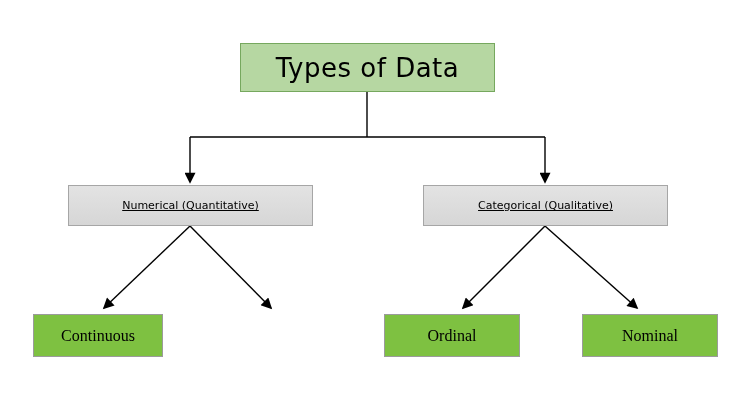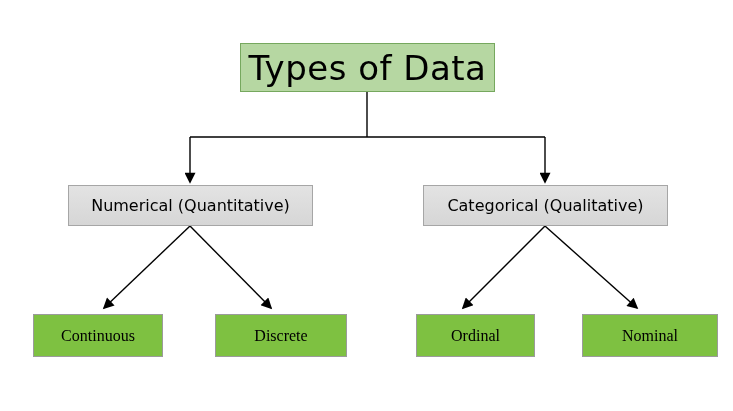--- a/index.html
+++ b/index.html
@@ -43,44 +43,45 @@
     text-align: center;
     white-space: nowrap;
   }
   .node.root {
     left: 240px;
     top: 43px;
     width: 255px;
     height: 49px;
     background: var(--title-fill, #b6d7a2);
     border: 1.6px solid var(--title-border, #76a85e);
-    font-size: 34px;
+    font-size: 26px;
     letter-spacing: 0.5px;
   }
   .node.branch {
     width: 245px;
     height: 41px;
     top: 185px;
     background: linear-gradient(to bottom, #e3e3e3, var(--branch-fill, #d6d6d6));
     border: 1.5px solid var(--branch-border, #a6a6a6);
-    font-size: 16px;
+    font-size: 11px;
+    text-decoration: underline;
   }
   .node.branch.left  { left: 68px; }
   .node.branch.right { left: 423px; }
   .node.leaf {
     height: 43px;
     top: 314px;
     background: var(--leaf-fill, #7ec141);
     border: 1.5px solid var(--leaf-border, #9b9b9b);
     font-size: 16px;
     font-family: Liberation Serif, serif;
   }
   .node.leaf.continuous { left: 33px;  width: 130px; }
   .node.leaf.discrete   { left: 215px; width: 132px; }
-  .node.leaf.ordinal    { left: 416px; width: 119px; }
+  .node.leaf.ordinal    { left: 384px; width: 136px; }
   .node.leaf.nominal    { left: 582px; width: 136px; }
 </style>
 </head>
 <body>
 
 <div class="canvas">
 
   <svg class="connectors" viewBox="0 0 733 411" xmlns="http://www.w3.org/2000/svg" aria-hidden="true">
     <defs>
       <marker id="arrowhead" viewBox="0 0 10 10" refX="8.5" refY="5" markerWidth="13" markerHeight="11" markerUnits="userSpaceOnUse" orient="auto">
@@ -110,23 +111,20 @@
   </div>
 
   <div class="node branch right">
     <span>Categorical (Qualitative)</span>
   </div>
 
   <div class="node leaf continuous">
     <span>Continuous</span>
   </div>
 
-  <div class="node leaf discrete">
-    <span>Discrete</span>
-  </div>
 
   <div class="node leaf ordinal">
     <span>Ordinal</span>
   </div>
 
   <div class="node leaf nominal">
     <span>Nominal</span>
   </div>
 
 </div>

